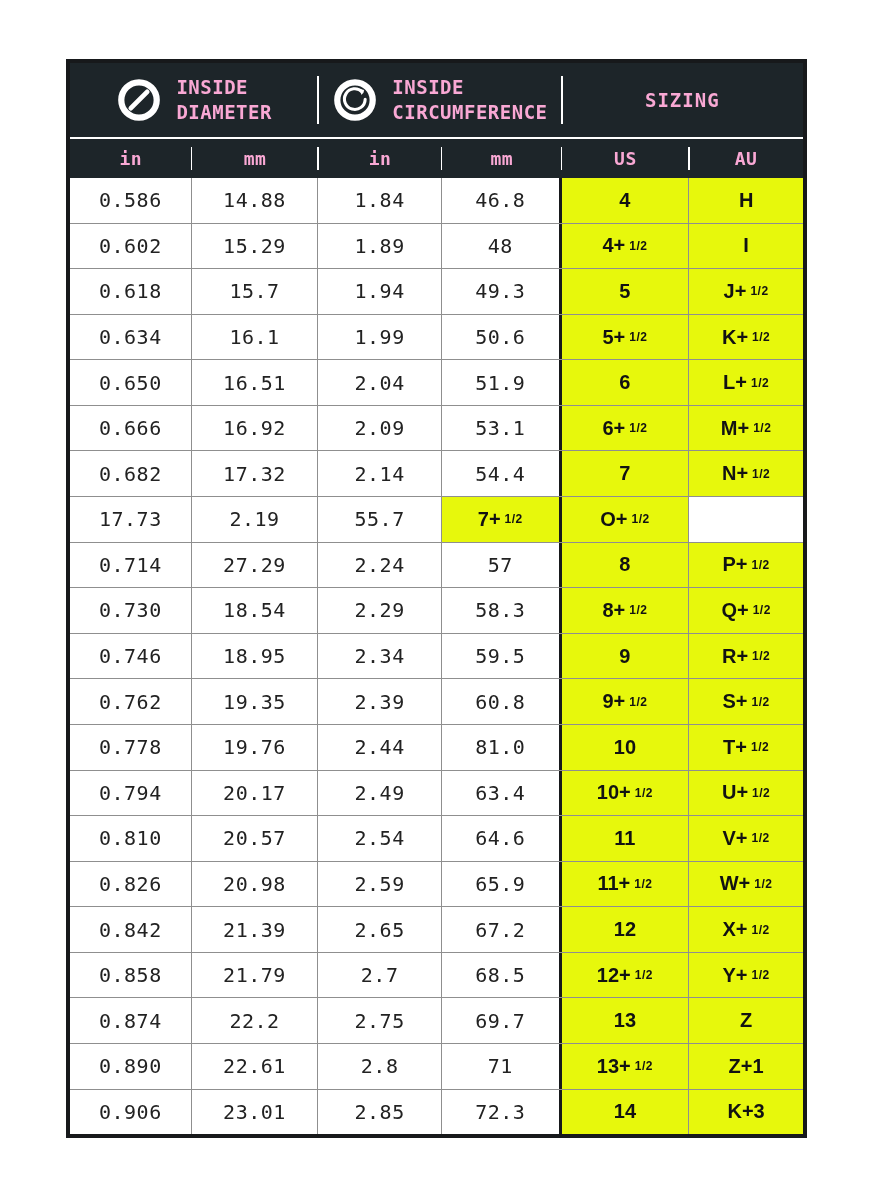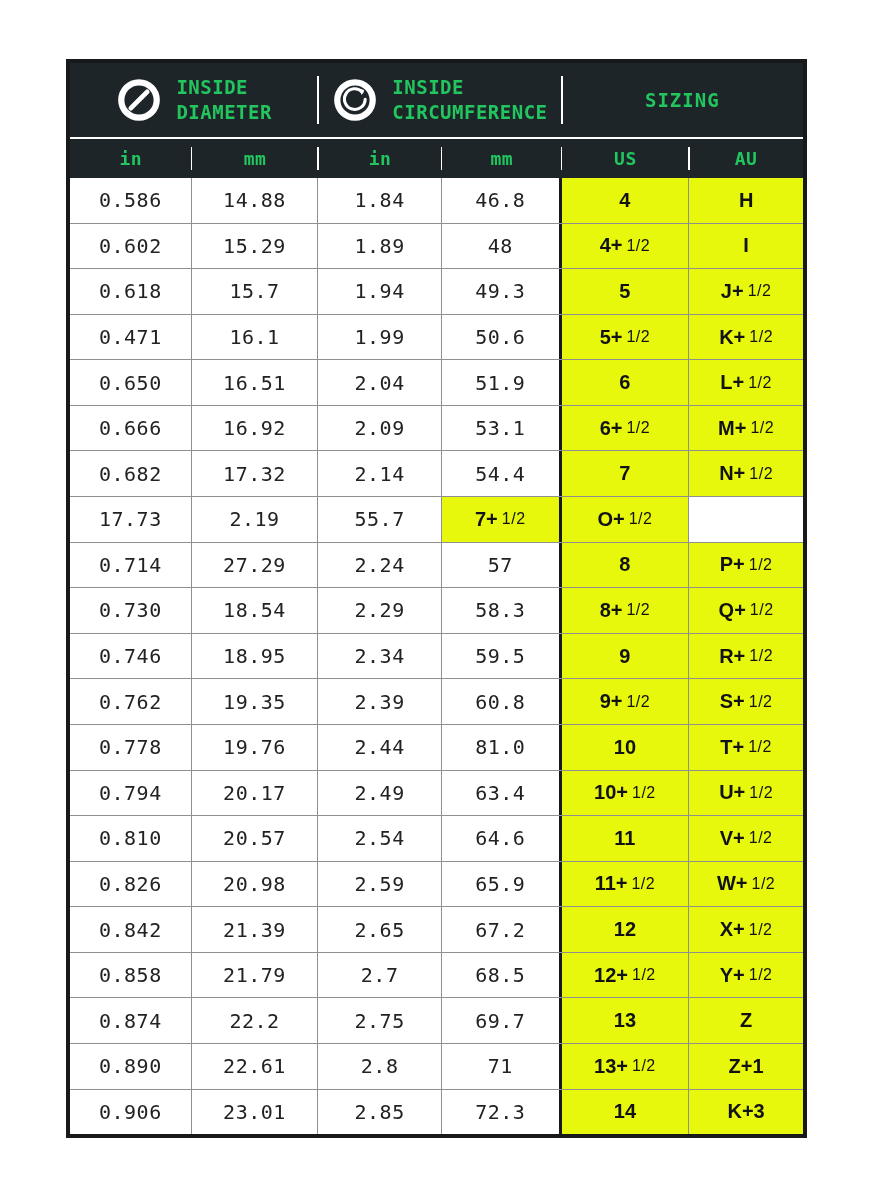--- a/index.html
+++ b/index.html
@@ -17,21 +17,21 @@
     position:absolute;left:66px;top:59px;width:741px;height:1079px;
     border:4px solid var(--black);
     background:#ffffff;
     display:flex;flex-direction:column;
   }
 
   .grid6{display:grid;grid-template-columns:123fr 128fr 125fr 121fr 129fr 115fr;}
   .grid3{display:grid;grid-template-columns:251fr 246fr 244fr;}
 
   
-  .thead{background:var(--header-bg);color:#22c55e;flex:0 0 auto;}
+  .thead{background:var(--header-bg);color:#f9a8d4;flex:0 0 auto;}
   .icon-row{height:74px;}
   .icon-group{position:relative;display:flex;align-items:center;justify-content:center;gap:14px;}
   .icon-group.sep::before{
     content:"";position:absolute;left:-1px;top:13px;bottom:13px;width:2px;background:#ffffff;
   }
   .glabel{display:flex;flex-direction:column;align-items:flex-start;
     font-size:19px;font-weight:700;letter-spacing:0.5px;line-height:1.32;}
   .sizing-label{font-size:19px;font-weight:700;letter-spacing:1px;}
   .ring-icon{width:46px;height:46px;flex:0 0 auto;}
 
@@ -46,21 +46,21 @@
   .tbody{flex:1;display:flex;flex-direction:column;}
   .row{flex:1;}
   .row + .row{border-top:1px solid var(--grid);}
   .cell{display:flex;align-items:center;justify-content:center;position:relative;}
   .cell:nth-child(1),.cell:nth-child(2),.cell:nth-child(3){border-right:1px solid var(--grid);}
   .cell:nth-child(4){border-right:3px solid var(--black);}
   .cell:nth-child(5){border-right:1px solid var(--grid);}
   .num-cell{font-size:20px;color:var(--text);letter-spacing:0.5px;}
   .size-cell{background:var(--yellow);font-family:"Liberation Sans","DejaVu Sans",sans-serif;
     font-weight:700;font-size:20px;color:#121212;}
-  .size-cell .frac{font-size:16px;font-weight:400;margin-left:4px;letter-spacing:0.5px;}
+  .size-cell .frac{font-size:12px;font-weight:700;margin-left:4px;letter-spacing:0.5px;}
 </style>
 </head>
 <body>
 
 <div class="page">
   <div class="size-table">
 
     <div class="thead">
       <div class="icon-row grid3">
 
@@ -127,21 +127,21 @@
           <div class="cell num-cell">15.7</div>
           <div class="cell num-cell">1.94</div>
           <div class="cell num-cell">49.3</div>
           <div class="cell size-cell">5</div>
           <div class="cell size-cell">
             <span>J+</span>
             <span class="frac">1/2</span>
           </div>
         </div>
         <div class="row grid6">
-          <div class="cell num-cell">0.471</div>
+          <div class="cell num-cell">0.634</div>
           <div class="cell num-cell">16.1</div>
           <div class="cell num-cell">1.99</div>
           <div class="cell num-cell">50.6</div>
           <div class="cell size-cell">
             <span>5+</span>
             <span class="frac">1/2</span>
           </div>
           <div class="cell size-cell">
             <span>K+</span>
             <span class="frac">1/2</span>

